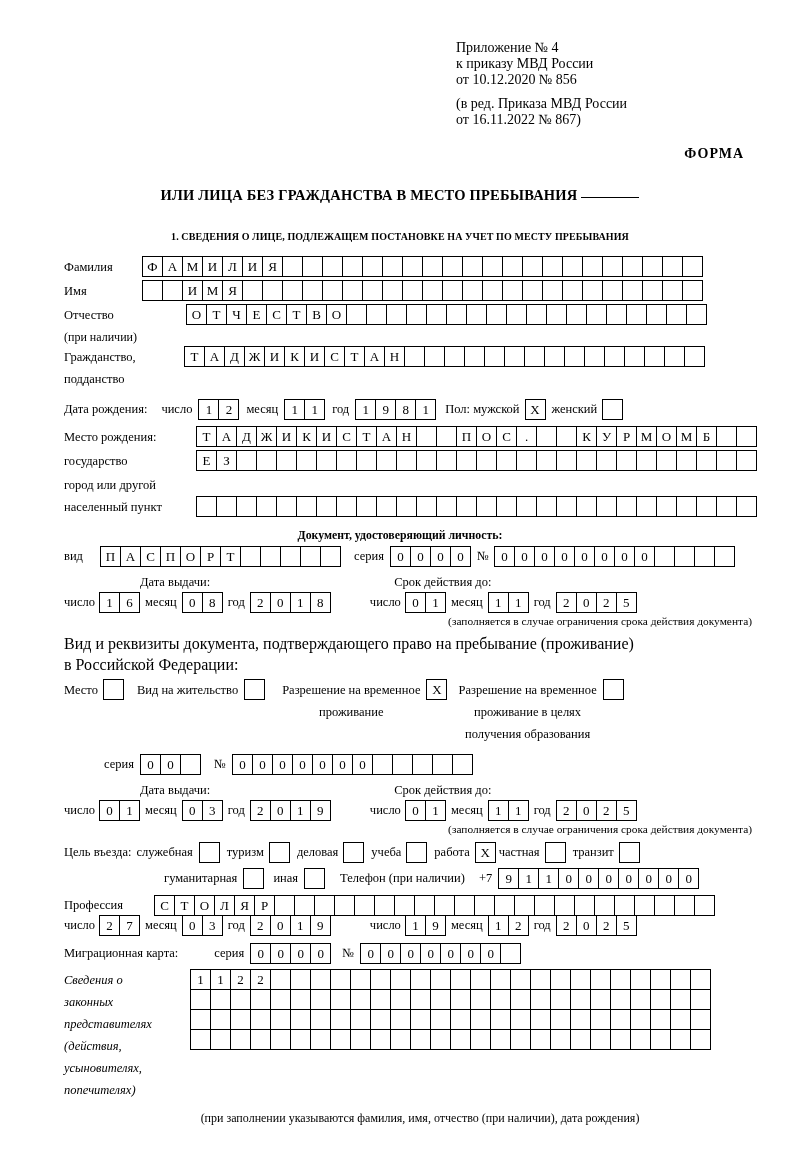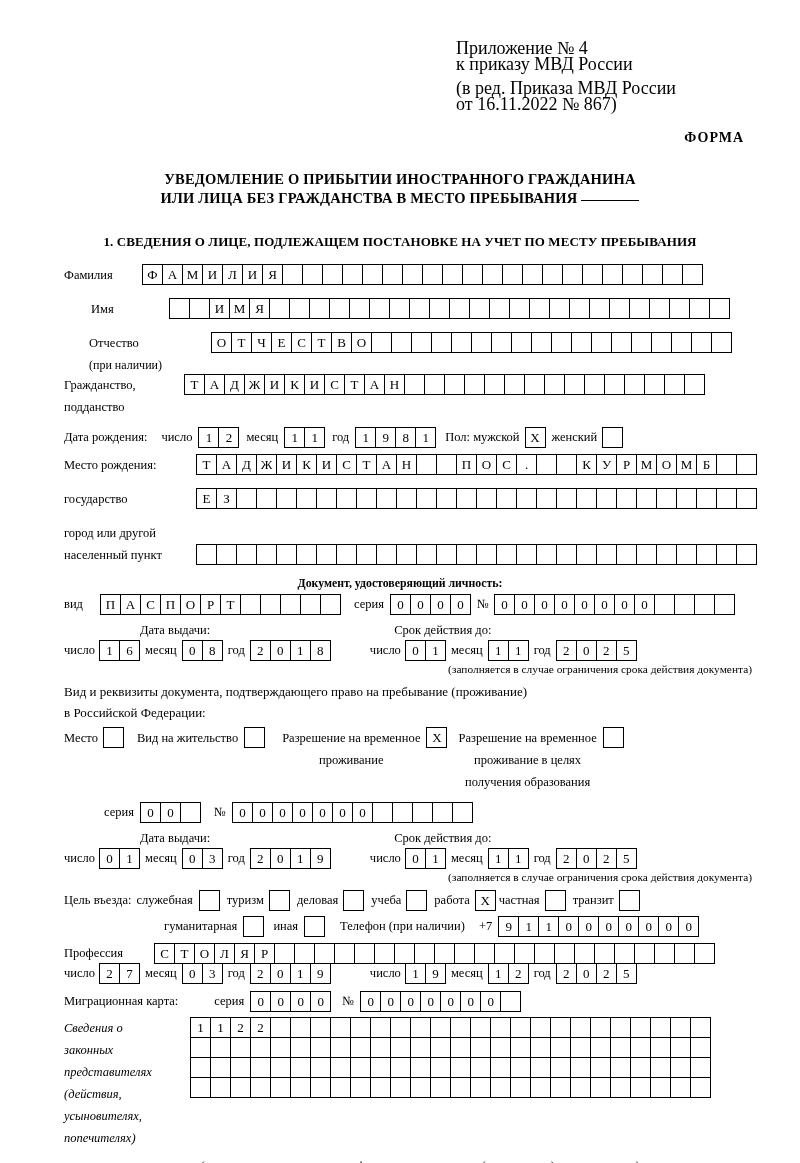--- a/index.html
+++ b/index.html
@@ -15,21 +15,21 @@
     position:relative;
     width:800px;
     height:1163px;
     box-sizing:border-box;
     padding:40px 44px 10px 44px;
   }
   
   .hdr{
     margin-left:auto;
     width:300px;
-    font-size:18px;
+    font-size:14px;
     line-height:16px;
     text-align:left;
     padding-left:260px;
   }
   .hdr .l{white-space:nowrap;}
   .hdr .gap{height:8px;}
   .forma{
     text-align:right;
     font-weight:bold;
     font-size:14px;
@@ -48,21 +48,21 @@
   .title .uline{
     display:inline-block;
     width:58px;
     border-bottom:1px solid #000;
     margin-left:4px;
     vertical-align:2px;
   }
   .section{
     text-align:center;
     font-weight:bold;
-    font-size:13px;
+    font-size:10px;
     margin-top:26px;
     letter-spacing:.1px;
   }
   
   .row{
     display:flex;
     align-items:flex-start;
     margin-top:4px;
   }
   .lbl{
@@ -89,47 +89,47 @@
     font-weight:bold;
     font-size:11.8px;
     margin-top:10px;
   }
   .right-note{
     font-size:11.4px;
     text-align:right;
     padding-right:4px;
   }
   .lblock{
-    font-size:13px;
+    font-size:16px;
     line-height:21px;
   }
   .footnote{
     font-size:12px;
     text-align:center;
     margin-top:10px;
   }
-  .tight{margin-top:12px;justify-content:center;}
+  .tight{margin-top:2px;}
 </style>
 </head>
 <body>
 
 <div class="page">
 
   <div class="hdr">
     <div class="l">Приложение № 4</div>
     <div class="l">к приказу МВД России</div>
+    <div class="l">от 10.12.2020 № 856</div>
     <div class="gap"></div>
     <div class="l">(в ред. Приказа МВД России</div>
     <div class="l">от 16.11.2022 № 867)</div>
   </div>
 
   <div class="forma">ФОРМА</div>
 
   <div class="title">
-    <div>УВЕДОМЛЕНИЕ О ПРИБЫТИИ ИНОСТРАННОГО ГРАЖДАНИНА</div>
     <div>
       <span>ИЛИ ЛИЦА БЕЗ ГРАЖДАНСТВА В МЕСТО ПРЕБЫВАНИЯ</span><span class="uline"></span>
     </div>
   </div>
 
   <div class="section">1. СВЕДЕНИЯ О ЛИЦЕ, ПОДЛЕЖАЩЕМ ПОСТАНОВКЕ НА УЧЕТ ПО МЕСТУ ПРЕБЫВАНИЯ</div>
 
   <div style="margin-top:14px;"></div>
 
   <div class="row">

